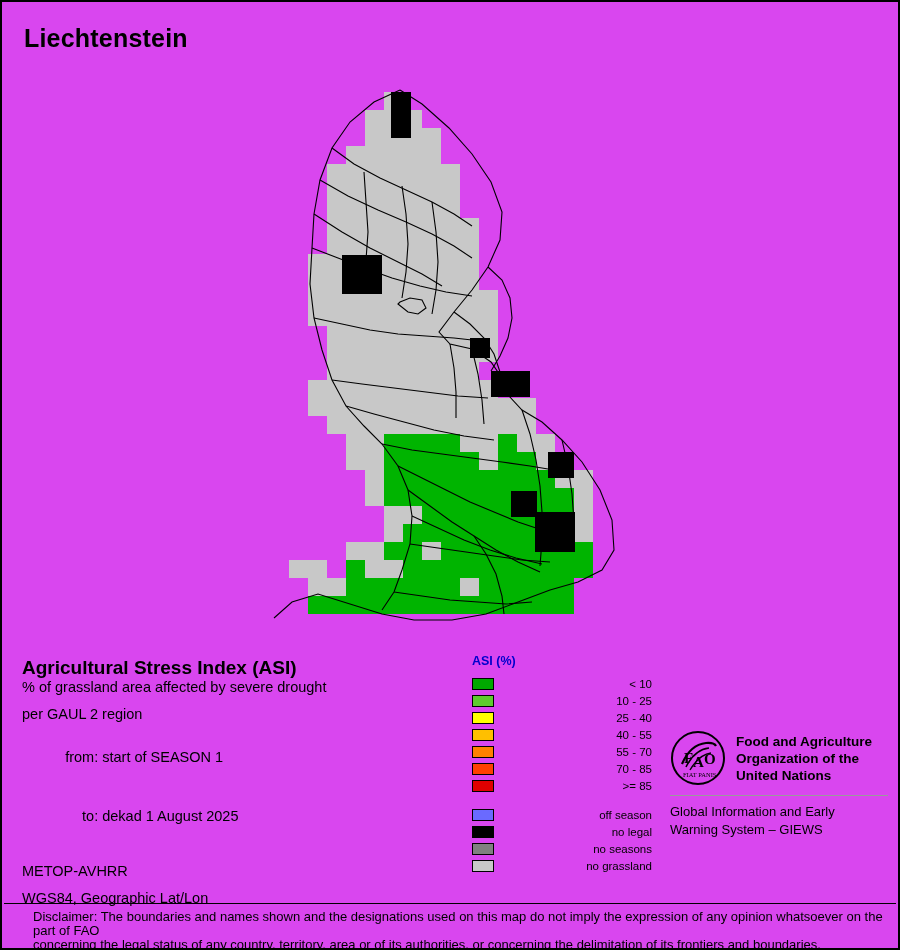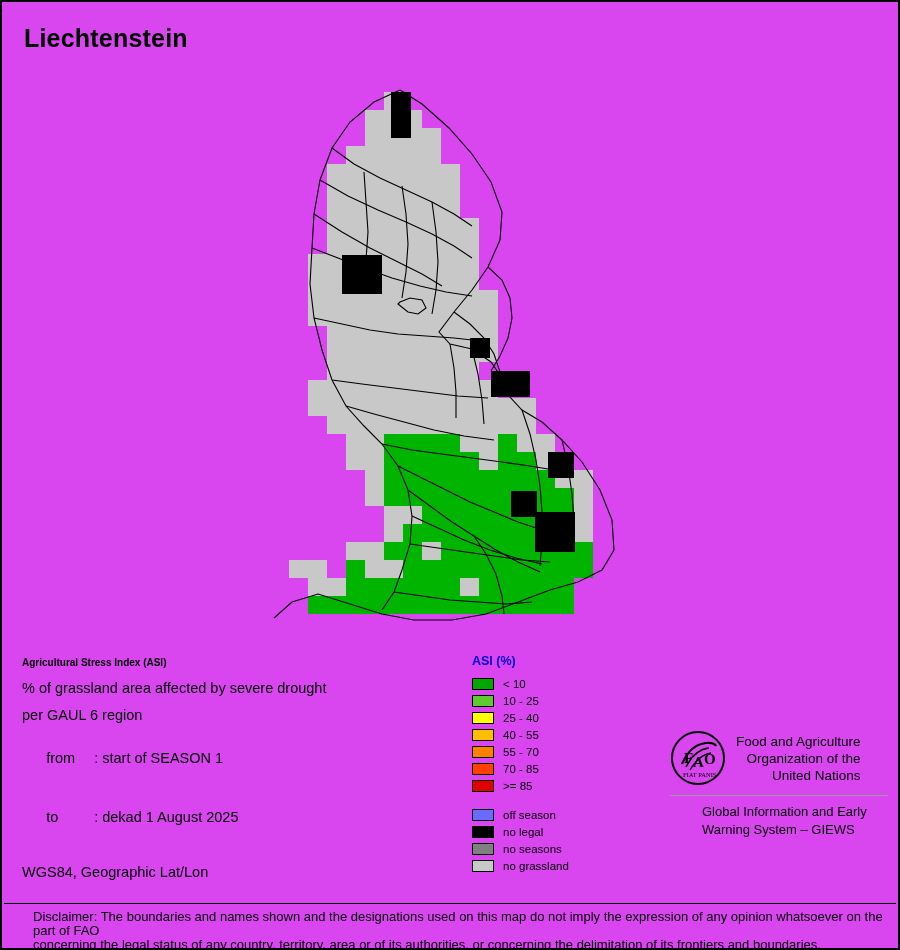--- a/index.html
+++ b/index.html
@@ -44,34 +44,35 @@
   }
 
   
   #info-block {
     position: absolute;
     left: 20px;
     top: 655px;
     width: 440px;
   }
   #info-block .info-head {
-    font-size: 10px;
+    font-size: 19px;
     font-weight: bold;
     color: #000000;
-    margin-bottom: 12px;
+    margin-bottom: 0;
   }
   #info-block .info-line {
     font-size: 14.5px;
     color: #000000;
     margin-bottom: 11px;
     white-space: pre;
   }
   #info-block .info-line .lbl {
     display: inline-block;
     width: 48px;
+    text-align: right;
   }
   #info-block .info-gap {
     height: 12px;
   }
 
   
   #legend {
     position: absolute;
     left: 470px;
     top: 652px;
@@ -80,20 +81,21 @@
   #legend .legend-title {
     font-size: 12.5px;
     font-weight: bold;
     color: #0000cc;
     margin-bottom: 7px;
   }
   .legend-row {
     display: flex;
     align-items: center;
     height: 17px;
+    justify-content: space-between;
   }
   .legend-swatch {
     width: 22px;
     height: 12px;
     border: 1px solid #000000;
     box-sizing: border-box;
     margin-right: 9px;
     flex: 0 0 auto;
   }
   .legend-label {
@@ -117,36 +119,34 @@
     align-items: flex-start;
   }
   #fao-logo {
     width: 56px;
     height: 56px;
     flex: 0 0 auto;
     margin-right: 10px;
   }
   #fao-name {
     font-size: 13.5px;
-    font-weight: normal;
+    font-weight: bold;
     color: #000000;
     line-height: 17px;
     padding-top: 3px;
-    text-align: right;
   }
   #fao-rule {
     border-top: 1px solid #9a9a9a;
     margin: 9px 0 7px 0;
     width: 100%;
   }
   #fao-sub {
     font-size: 13px;
     color: #000000;
     line-height: 18px;
-    margin-left: 32px;
   }
 
   
   #disclaimer-rule {
     position: absolute;
     left: 2px;
     top: 901px;
     width: 892px;
     border-top: 1px solid #000000;
   }
@@ -277,28 +277,29 @@
         <path d="M392,530 L420,534 L448,538 L476,540 L504,542 L530,540"></path>
         <path d="M448,282 L452,306 L454,330 L454,356"></path>
         <path d="M470,287 L476,312 L480,338 L482,362"></path>
       </g>
     </svg>
   </div>
 
   <div id="info-block">
     <div class="info-head">Agricultural Stress Index (ASI)</div>
     <div class="info-line">% of grassland area affected by severe drought</div>
-    <div class="info-line">per GAUL 6 region</div>
+    <div class="info-line">per GAUL 2 region</div>
     <div class="info-line">
       <span class="lbl">from</span><span>: start of SEASON 1</span>
     </div>
     <div class="info-line">
       <span class="lbl">to</span><span>: dekad 1 August 2025</span>
     </div>
     <div class="info-gap"></div>
+    <div class="info-line">METOP-AVHRR</div>
     <div class="info-line">WGS84, Geographic Lat/Lon</div>
   </div>
 
   <div id="legend">
     <div class="legend-title">ASI (%)</div>
 
     <div class="legend-row">
       <span class="legend-swatch" style="background:#00a800"></span>
       <span class="legend-label">&lt; 10</span>
     </div>

